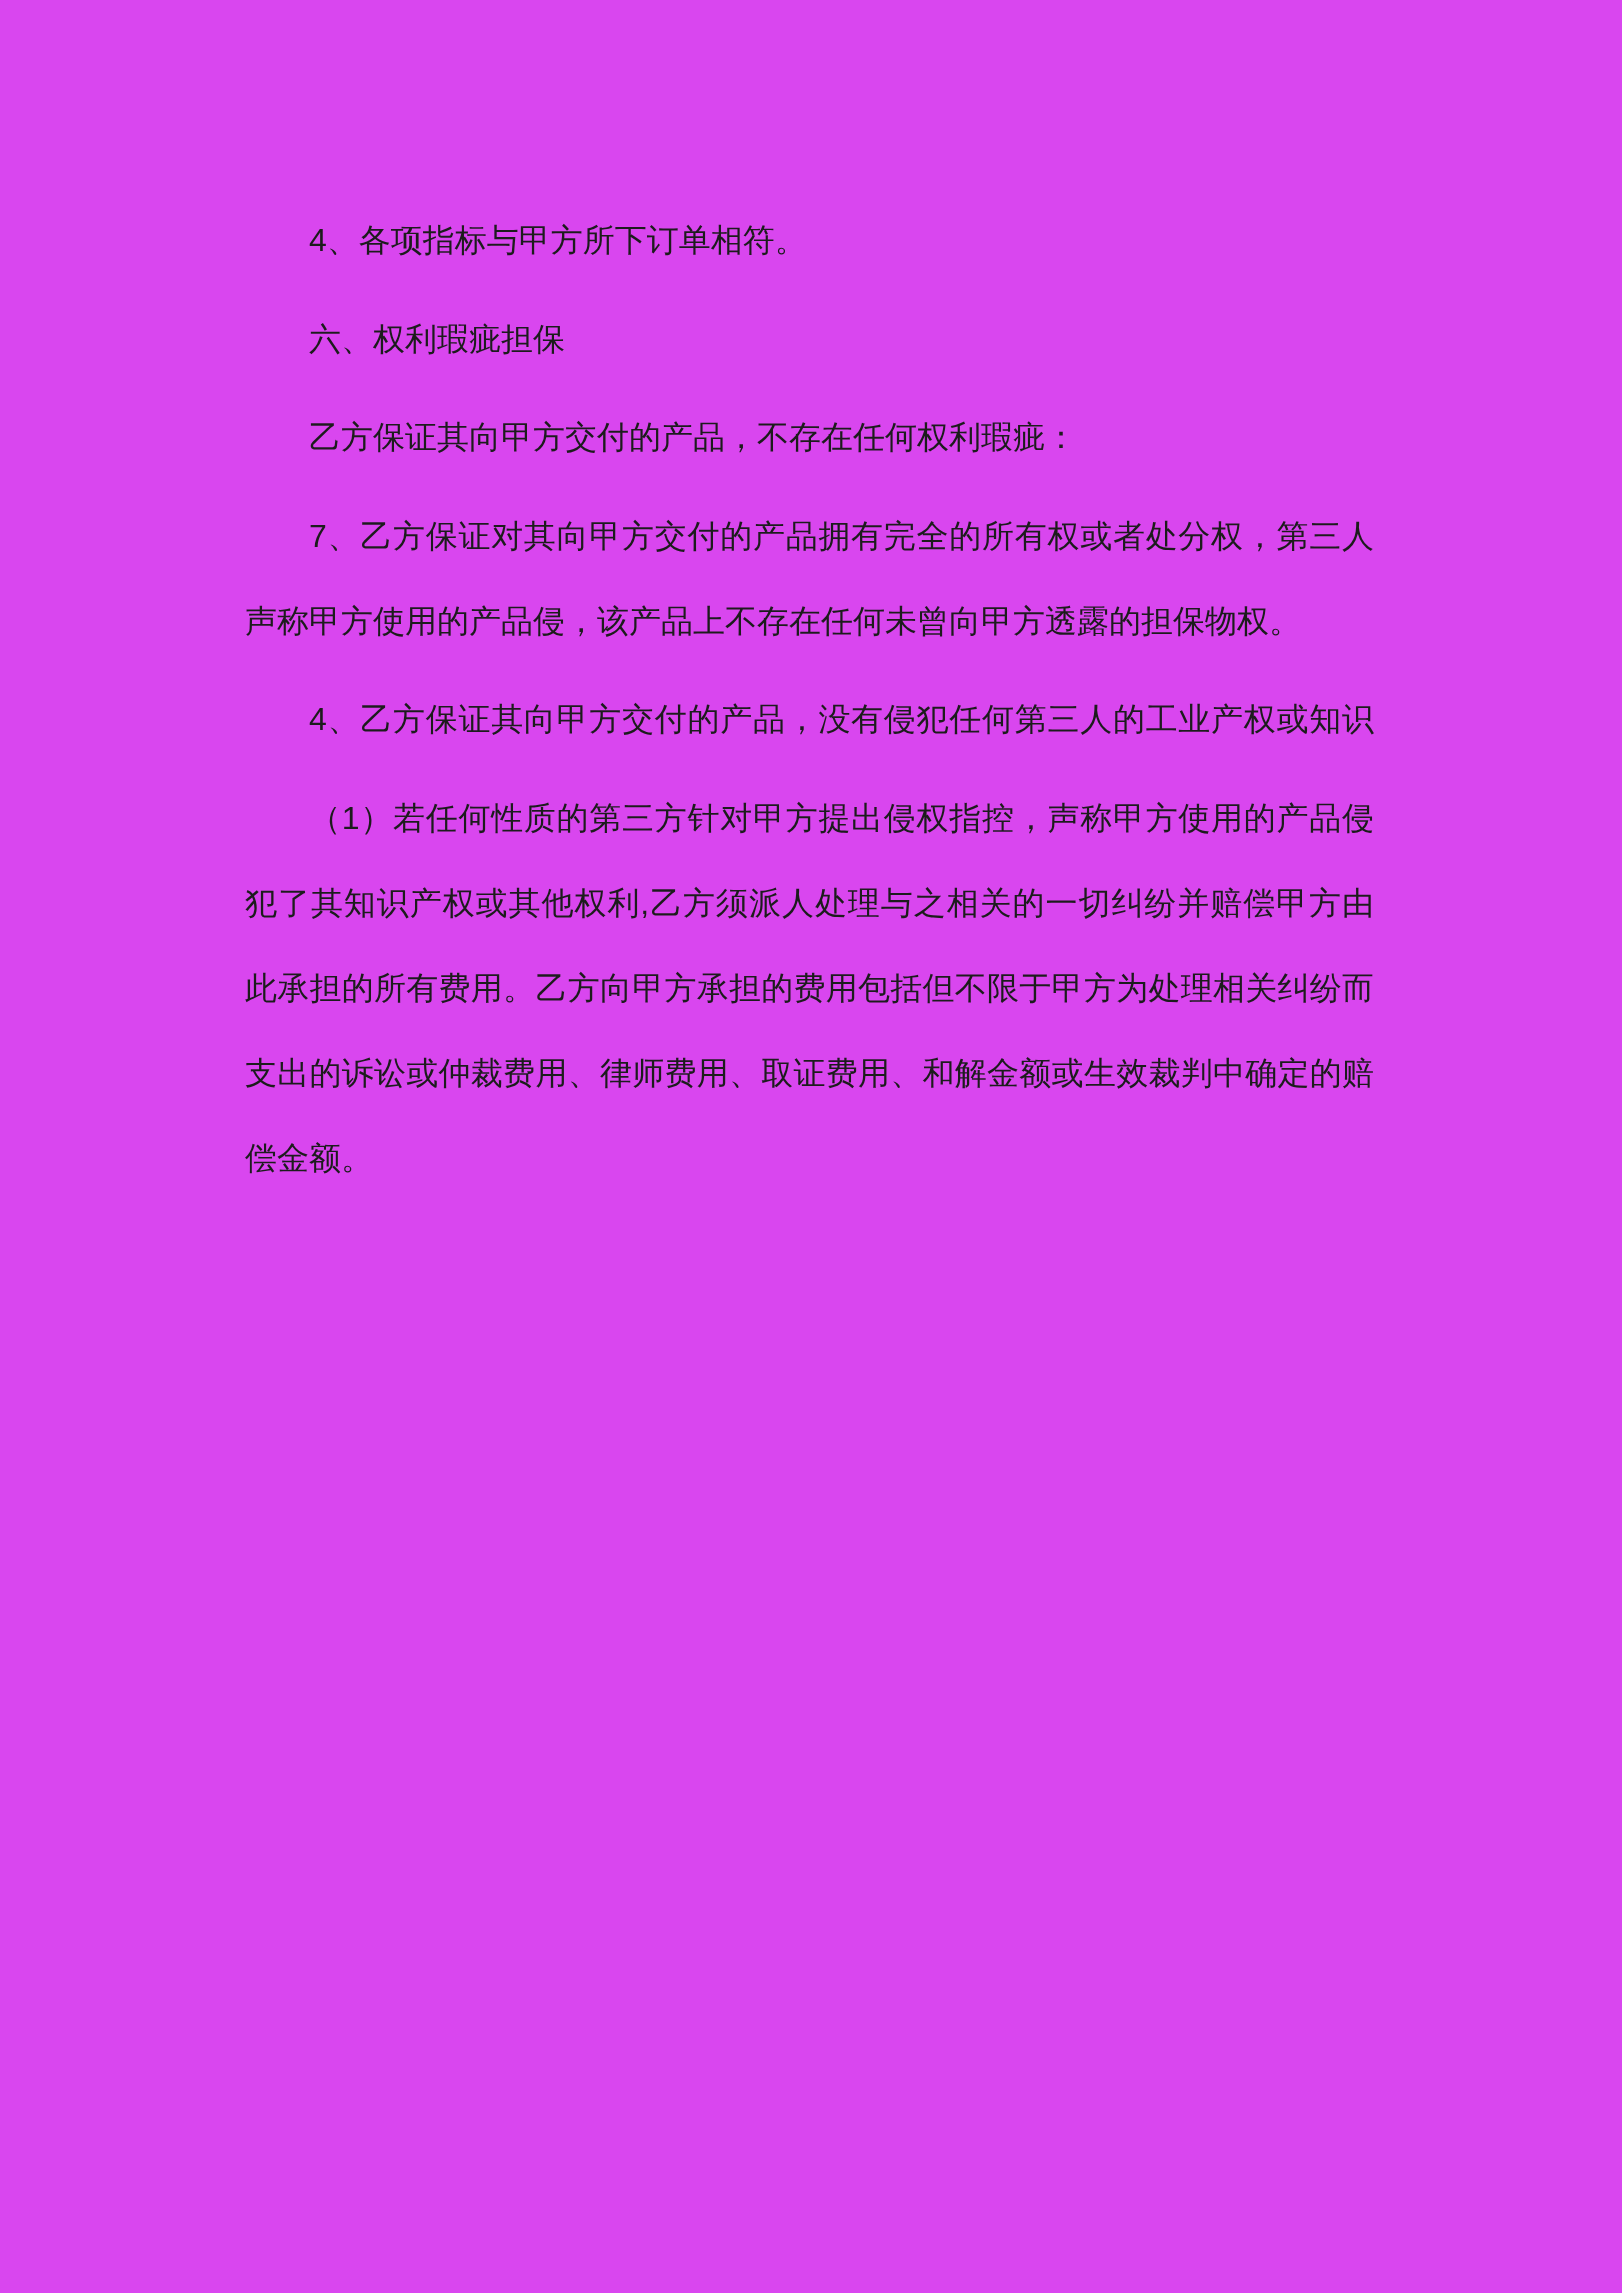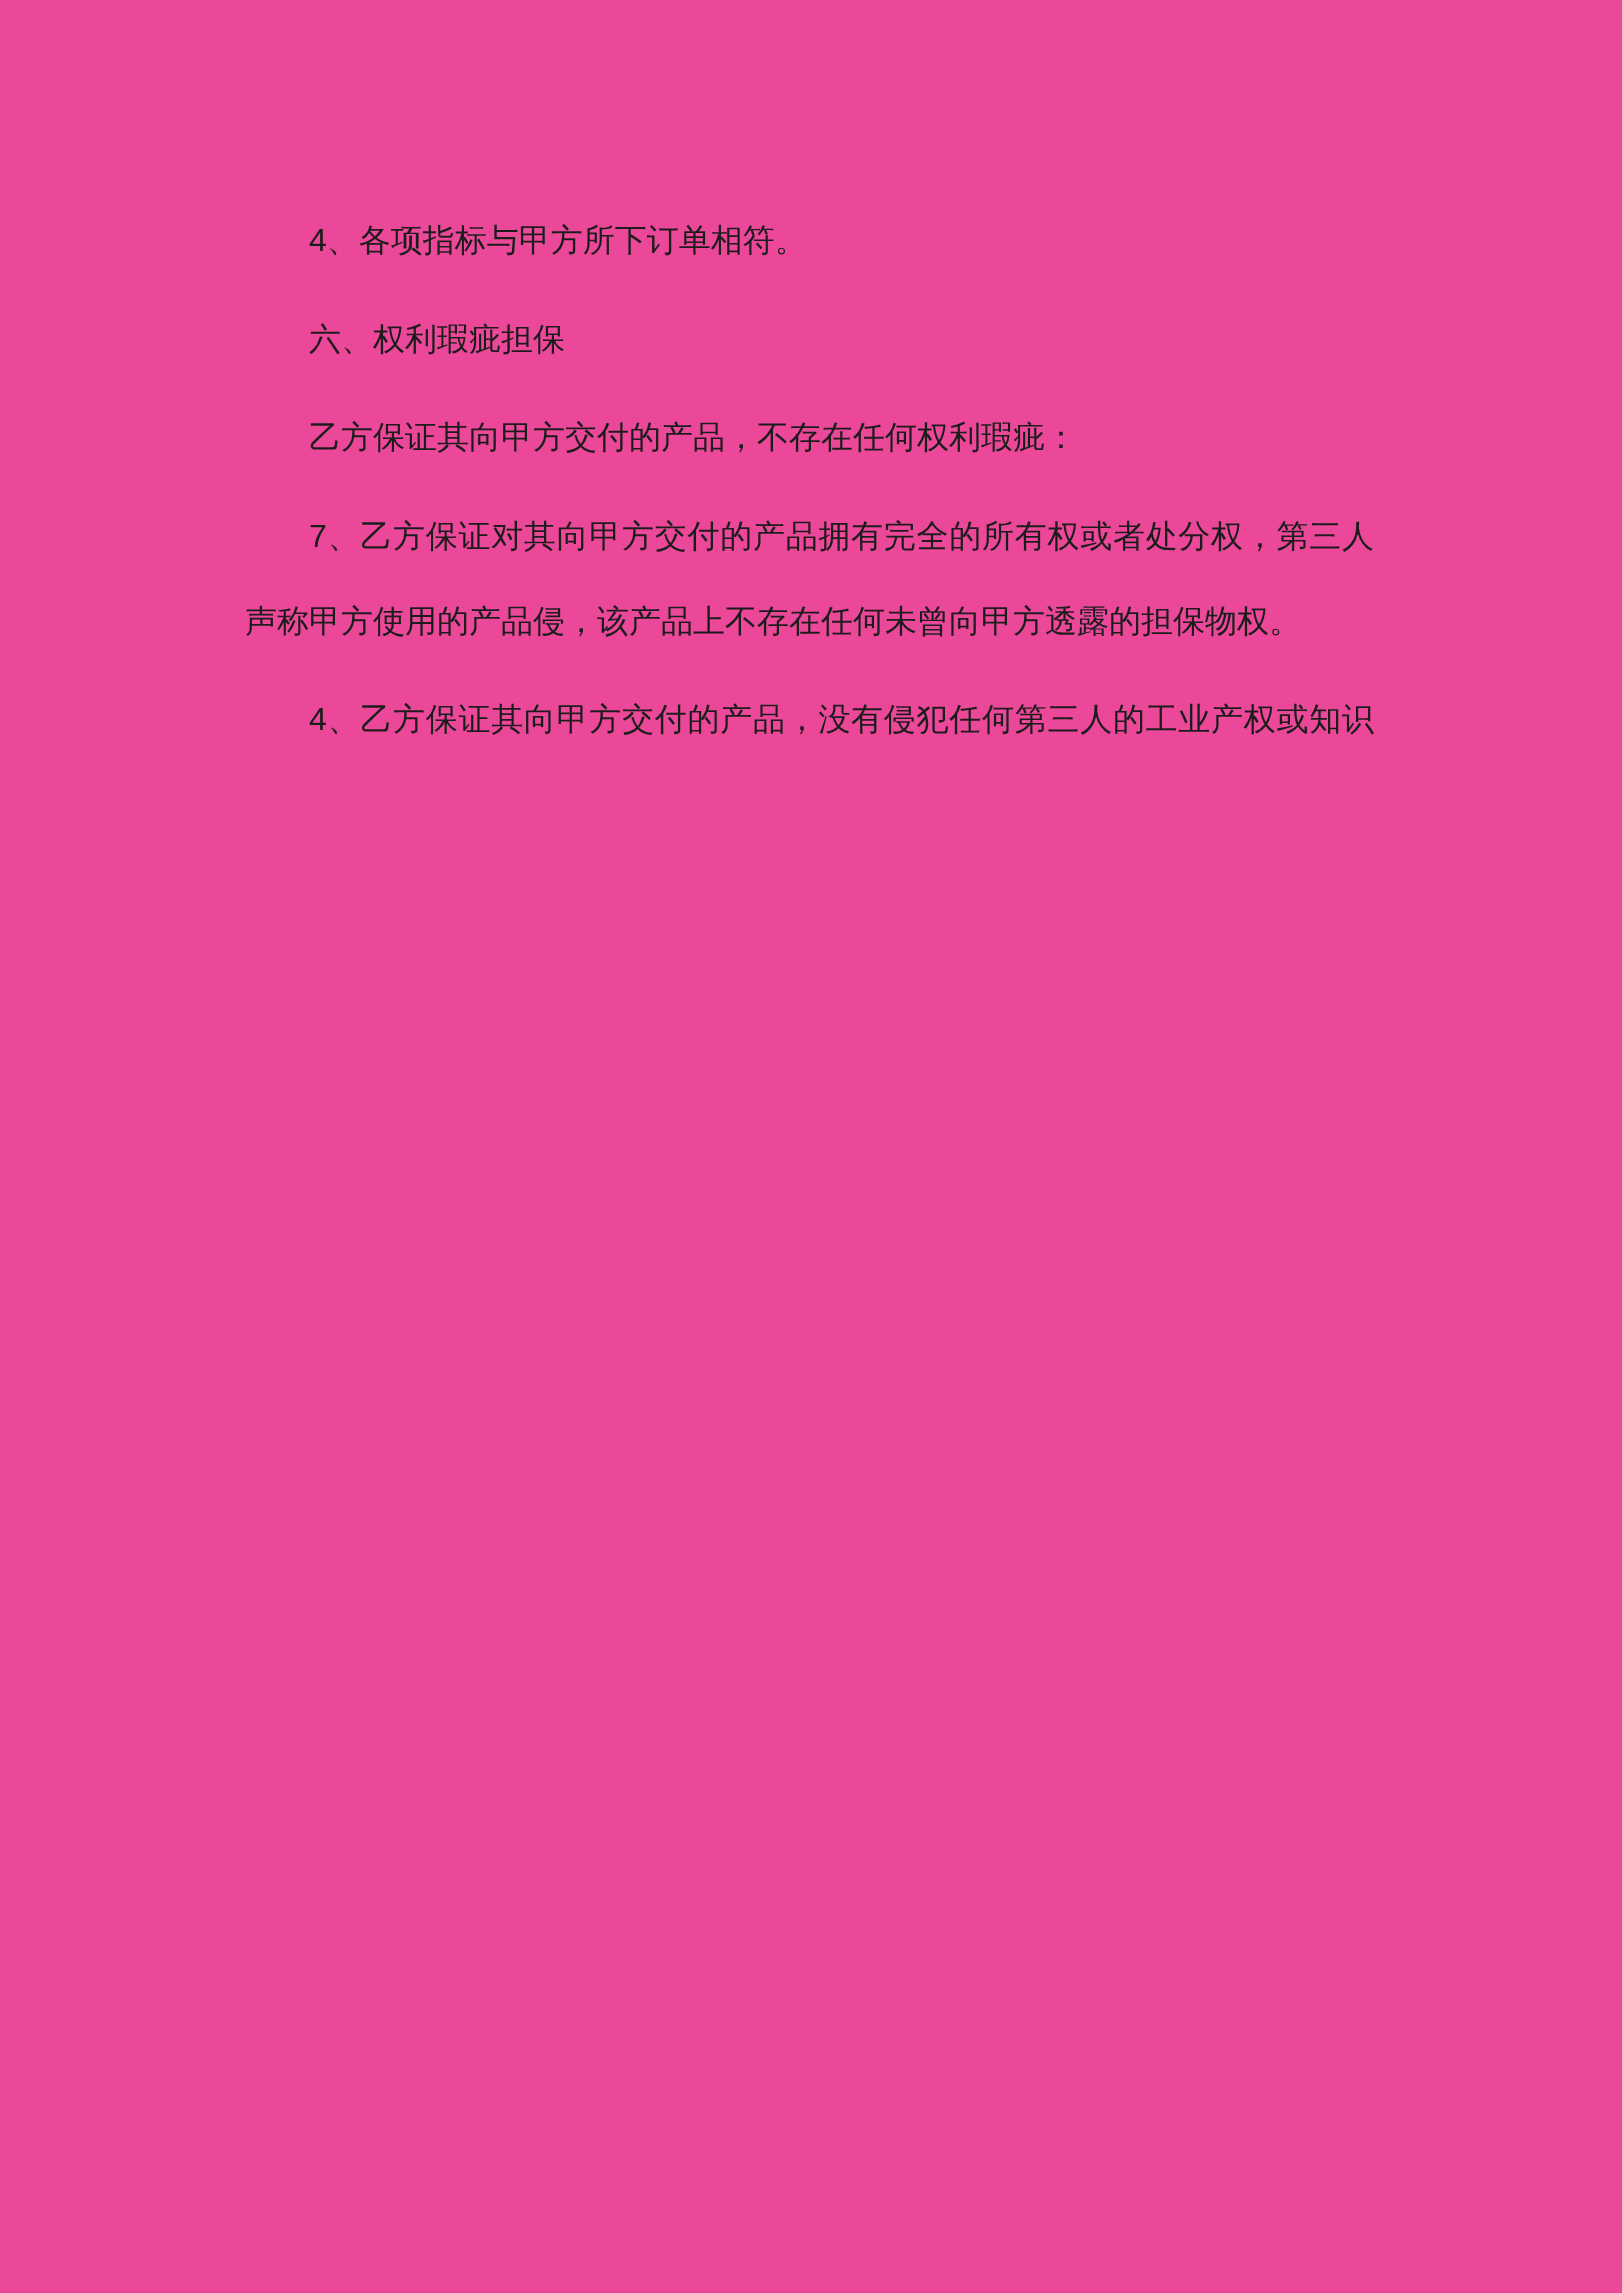--- a/index.html
+++ b/index.html
@@ -4,21 +4,21 @@
 <style>
   html, body {
     margin: 0;
     padding: 0;
     background: #ffffff;
   }
   .page {
     position: relative;
     width: 1623px;
     height: 2294px;
-    background: #ec4899;
+    background: #d946ef;
     overflow: hidden;
     font-family: "Liberation Sans", "DejaVu Sans", sans-serif;
     color: #1c1c1c;
   }
   .content {
     position: absolute;
     left: 245px;
     top: 198px;
     width: 1129px;
     font-size: 32px;
@@ -69,18 +69,25 @@
 
     <div class="para">
       <div class="line indent j">7、乙方保证对其向甲方交付的产品拥有完全的所有权或者处分权，第三人</div>
       <div class="line">声称甲方使用的产品侵，该产品上不存在任何未曾向甲方透露的担保物权。</div>
     </div>
 
     <div class="para">
       <div class="line indent j">4、乙方保证其向甲方交付的产品，没有侵犯任何第三人的工业产权或知识</div>
     </div>
 
+    <div class="para">
+      <div class="line indent j">（1）若任何性质的第三方针对甲方提出侵权指控，声称甲方使用的产品侵</div>
+      <div class="line j">犯了其知识产权或其他权利,乙方须派人处理与之相关的一切纠纷并赔偿甲方由</div>
+      <div class="line j">此承担的所有费用。乙方向甲方承担的费用包括但不限于甲方为处理相关纠纷而</div>
+      <div class="line j">支出的诉讼或仲裁费用、律师费用、取证费用、和解金额或生效裁判中确定的赔</div>
+      <div class="line">偿金额。</div>
+    </div>
 
 
 
   </div>
 </div>
 
 
 </body></html>

